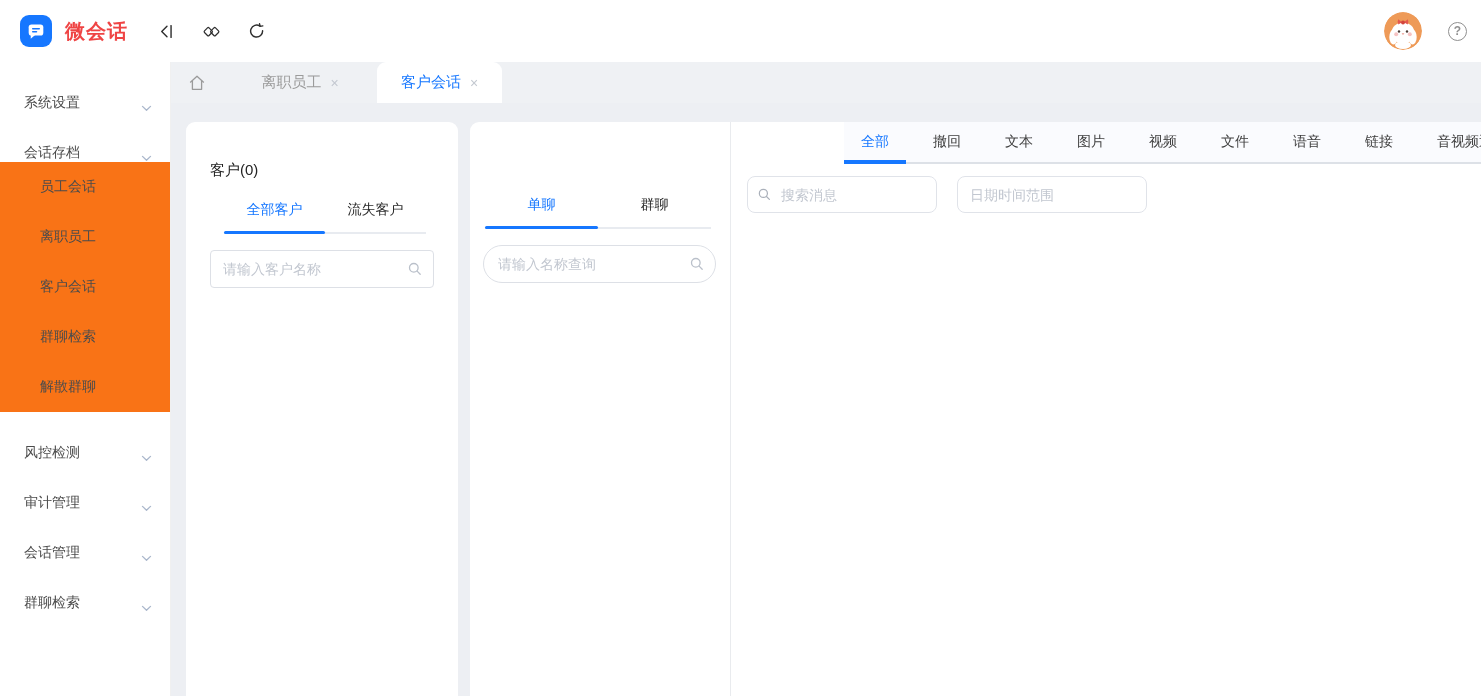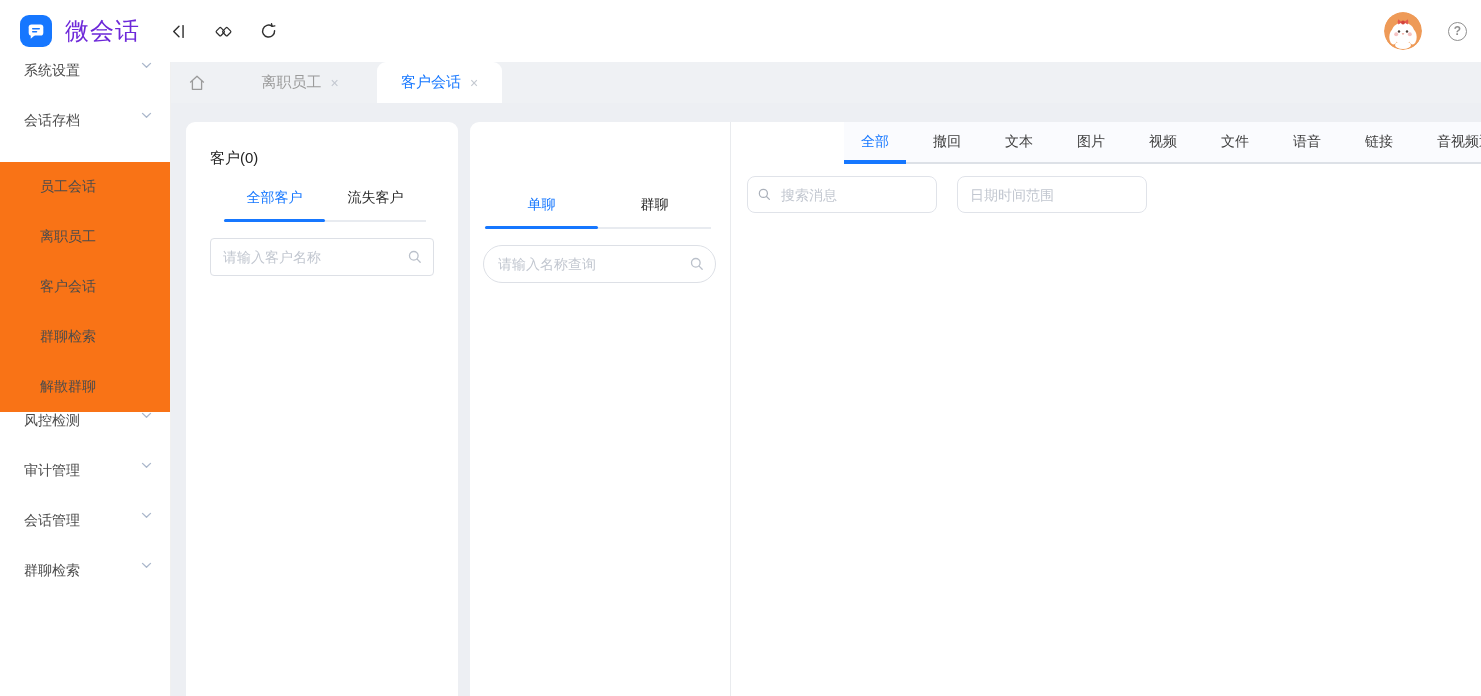--- a/index.html
+++ b/index.html
@@ -2,47 +2,47 @@
 <html><head>
 <meta charset="utf-8">
 <style>
 * {box-sizing:border-box;margin:0;padding:0}
 html,body {width:1481px;height:696px;overflow:hidden;font-family:"Liberation Sans",sans-serif;background:#fff}
 .app{display:flex;flex-direction:column;height:100%}
 
 
 .header{height:62px;flex:0 0 62px;display:flex;align-items:center;background:#fff;padding:0 10px 0 20px}
 .logo{width:32px;height:32px;border-radius:9px;background:#1677ff;display:flex;align-items:center;justify-content:center;margin-right:13px;flex:0 0 32px}
-.app-title{font-size:24px;font-weight:400;color:#6d28d9;letter-spacing:1px}
+.app-title{font-size:20px;font-weight:700;color:#ef4444;letter-spacing:1px}
 .hicons{display:flex;align-items:center;margin-left:22px;gap:13px}
 .hicon{width:32px;height:32px;display:flex;align-items:center;justify-content:center;cursor:pointer;border-radius:4px}
 .header-right{margin-left:auto;display:flex;align-items:center;gap:26px;padding-right:4px}
 .avatar{width:38px;height:38px;border-radius:50%;overflow:hidden;cursor:pointer}
 .help{width:19px;height:19px;border-radius:50%;border:1.5px solid #909090;color:#909090;font-size:12px;display:flex;align-items:center;justify-content:center;font-weight:700;cursor:pointer}
 
 
 .body{flex:1;display:flex;min-height:0}
 .sidebar{width:171px;flex:0 0 171px;background:#fff;border-right:1px solid #f0f0f0;overflow:hidden}
-.side-item{height:50px;display:flex;align-items:flex-start;padding:0 18px 0 24px;font-size:14px;color:#4c4c4c;cursor:pointer}
+.side-item{height:50px;display:flex;align-items:flex-end;padding:0 18px 0 24px;font-size:14px;color:#4c4c4c;cursor:pointer}
 .side-item .chev{margin-left:auto;display:flex}
 .submenu{background:#f97316}
 .sub-item{height:50px;display:flex;align-items:center;padding-left:40px;font-size:14px;color:#4c4c4c;cursor:pointer}
 
 .stage{flex:1;min-width:0;display:flex;flex-direction:column;background:#edeff3}
 
 .tabbar{height:41px;flex:0 0 41px;display:flex;background:#eff1f4}
 .home-btn{width:52px;display:flex;align-items:center;justify-content:center;cursor:pointer}
 .ttab{width:154px;display:flex;align-items:center;justify-content:center;gap:9px;font-size:15px;color:#9b9b9b;cursor:pointer}
 .ttab.active{width:125px;background:#fff;border-radius:9px 9px 0 0;color:#1677ff}
 .tclose{font-size:14px;color:#c3c8d0;line-height:1;cursor:pointer}
 
 
 .content{flex:1;min-height:0;display:flex;padding:19px 0 0 15px}
 .p1{width:272px;flex:0 0 272px;background:#fff;border-radius:9px 9px 0 0;margin-right:12px;padding:0 24px}
-.p1-title{margin-top:27px;font-size:15px;color:#232323}
+.p1-title{margin-top:39px;font-size:15px;color:#232323}
 .ptabs{display:flex;margin:21px 8px 0 14px;border-bottom:2px solid #e8ebf0}
 .ptab{flex:1;text-align:center;padding-bottom:13px;font-size:14px;color:#2b2b2b;cursor:pointer;position:relative}
 .ptab.active{color:#1677ff}
 .ptab.active::after{content:"";position:absolute;left:0;right:0;bottom:-2px;height:3px;background:#1677ff;border-radius:2px}
 .input-wrap{position:relative;margin-top:16px}
 .input-wrap input{width:100%;height:38px;border:1px solid #dde0e6;border-radius:4px;padding:0 50px 0 12px;font-size:14px;color:#333;outline:none;background:#fff}
 input::placeholder{color:#c2c7d0}
 .input-wrap .sicon{position:absolute;right:11px;top:50%;transform:translateY(-50%);display:flex}
 
 .p23{flex:1;min-width:0;display:flex;border-radius:9px 0 0 0;overflow:hidden}

